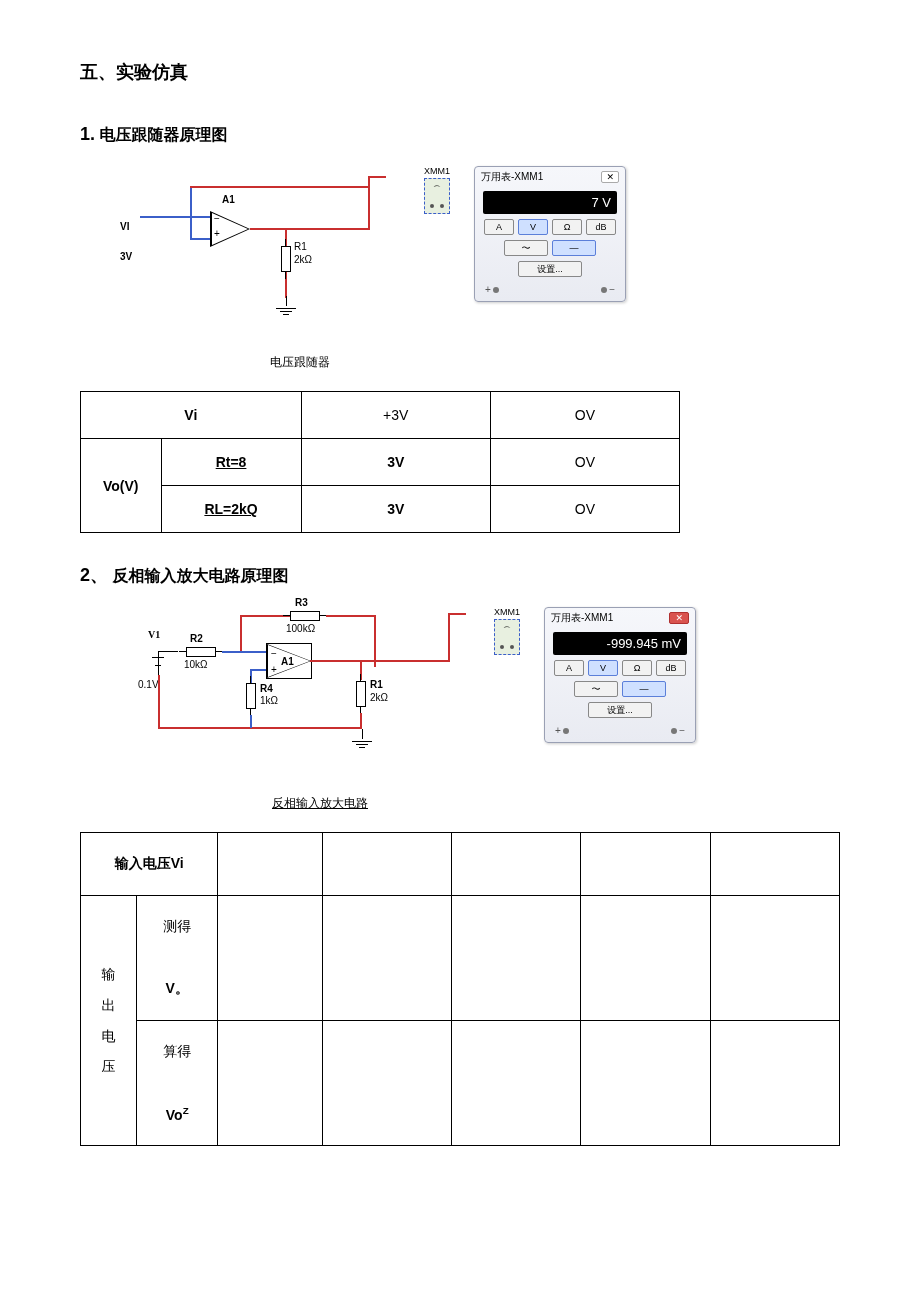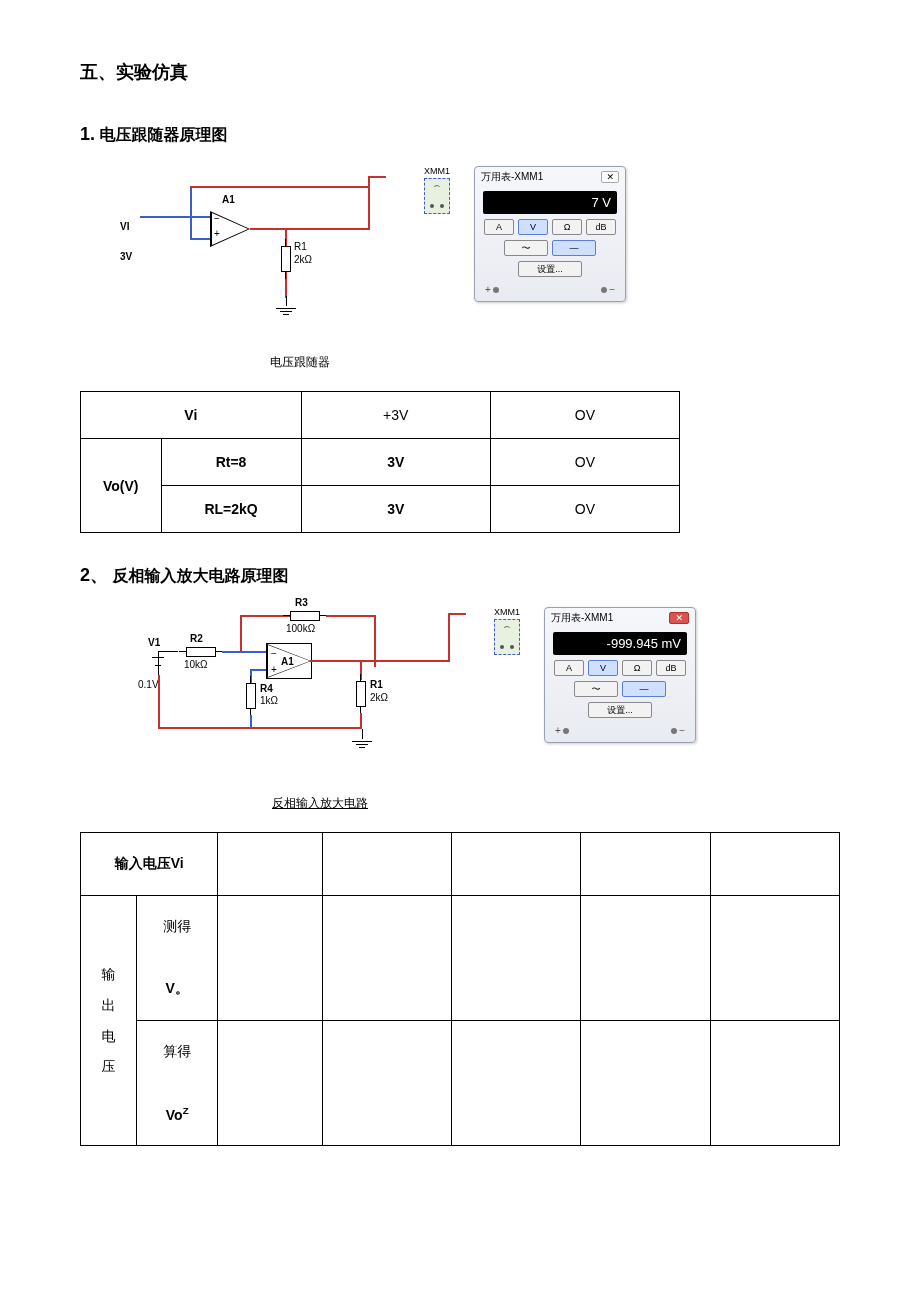--- a/index.html
+++ b/index.html
@@ -89,21 +89,21 @@
 
   
   table { border-collapse:collapse; margin:0 0 30px 0; }
   td, th {
     border:1px solid #000; padding:10px 0; text-align:center;
     font-size:14px; font-family:Arial,"Microsoft YaHei",sans-serif;
   }
   .t1 td, .t1 th { height:26px; }
   .t1 { width:600px; }
   .t1 .c0 { width:80px; }
-  .t1 .c1 { width:140px; }
+  .t1 .c1 { width:140px;text-decoration:underline; }
   .t1 .c2 { width:190px; }
   .t1 .c3 { width:190px; }
   .bold { font-weight:bold; }
 
   .t2 { width:760px;padding-left:48px; }
   .t2 td { height:42px; font-size:14px; }
   .t2 .a { width:40px; }
   .t2 .b { width:70px; }
   .t2 .c { width:90px; }
   .t2 .d, .t2 .e, .t2 .f, .t2 .g, .t2 .h { width:112px; }
@@ -231,21 +231,21 @@
   </table>
 
 <div class="subheading">
   <span class="num">2、</span>
   <span>反相输入放大电路原理图</span>
 </div>
 
 <div class="figure-wrap">
   <div class="circuit2">
 
-    <div class="lbl bold" style="left:18px;top:30px;">V1</div>
+    <div class="lbl bold" style="left:18px;top:22px;font-family:Liberation Serif, serif;">V1</div>
     <div class="src" style="left:28px;top:44px;"></div>
     <div class="lbl" style="left:8px;top:72px;">0.1V</div>
 
     <div class="wire-blk" style="left:28px;top:44px;width:20px;height:1px;"></div>
 
     <div class="res-h" style="left:56px;top:40px;"></div>
     <div class="lbl bold" style="left:60px;top:26px;">R2</div>
     <div class="lbl" style="left:54px;top:52px;">10kΩ</div>
 
     <div class="wire-blue" style="left:92px;top:44px;width:44px;height:1.5px;"></div>

